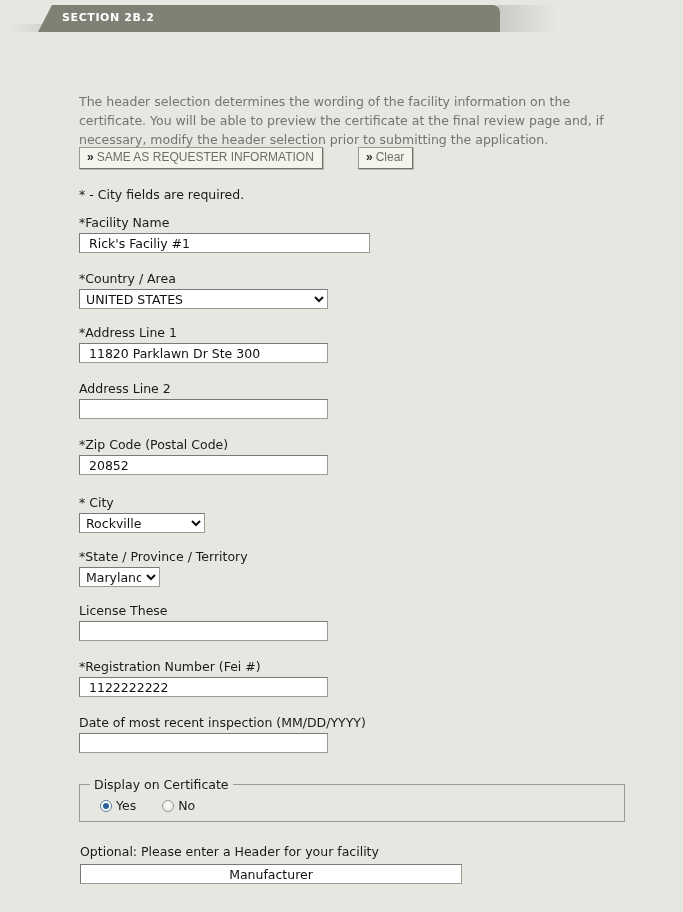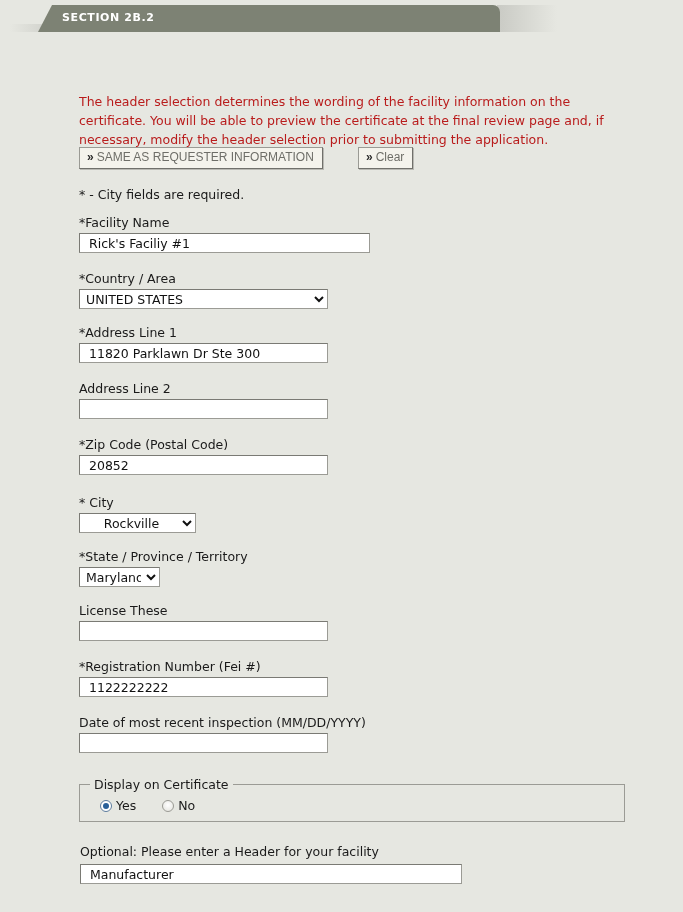--- a/index.html
+++ b/index.html
@@ -68,21 +68,21 @@
     padding: 0;
   }
   .intro {
     position: absolute;
     left: 79px;
     top: 45px;
     width: 537px;
     font-family: "DejaVu Sans", sans-serif;
     font-size: 12.5px;
     line-height: 19px;
-    color: #b91c1c;
+    color: #737373;
   }
 
   
   .shortcut-row {
     position: absolute;
     left: 79px;
     top: 113px;
   }
   .btn-shortcut {
     display: inline-block;
@@ -276,21 +276,21 @@
     <input type="text" style="width: 249px;" value="">
   </div>
 
   <div class="field" style="top:403px;">
     <label>*Zip Code (Postal Code)</label>
     <input type="text" style="width: 249px;" value="20852">
   </div>
 
   <div class="field" style="top:461px;">
     <label>* City</label>
-    <select style="width:117px;text-align:center;">
+    <select style="width:126px;">
       <option>Rockville</option>
     </select>
   </div>
 
   <div class="field" style="top:515px;">
     <label>*State / Province / Territory</label>
     <select style="width:81px;">
       <option>Maryland</option>
     </select>
   </div>
@@ -319,16 +319,16 @@
       </span>
       <span class="radio-opt" style="margin-left:26px;">
         <span class="radio"></span>
         <span class="lbl">No</span>
       </span>
     </div>
   </fieldset>
 
   <div class="footer-label">Optional: Please enter a Header for your facility</div>
   <div class="footer-input-wrap">
-    <input type="text" style="width: 382px;" value="Manufacturer">
+    <input type="text" style="width: 382px; text-align: center;" value="Manufacturer">
   </div>
 
 </div>
 
 </body></html>

